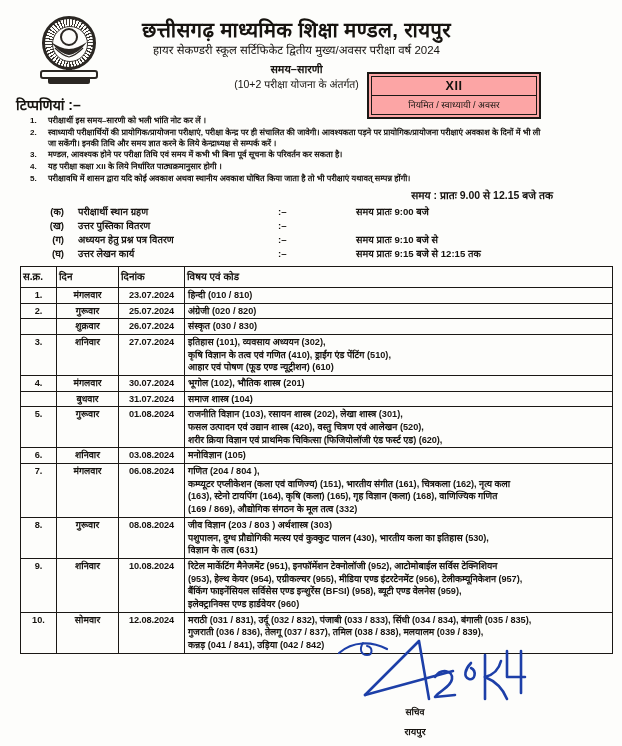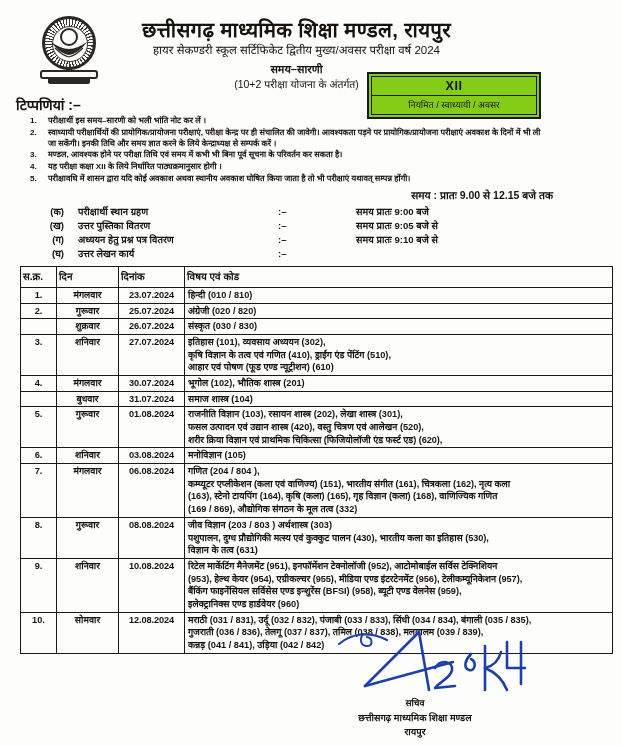--- a/index.html
+++ b/index.html
@@ -58,21 +58,21 @@
     margin:10px 0 2px 0;
   }
   .t-sub{
     font-size:11.5px;font-weight:400;line-height:1.2;margin:2px 0 3px 0;
   }
   .t-s2{font-size:11px;font-weight:700;margin:4px 0 0 0;}
   .t-s3{font-size:10.5px;font-weight:400;margin:1px 0 0 0;}
 
   .classbox{
     position:absolute;right:12px;top:72px;width:174px;
-    border:2.5px solid #1b1815;background:#84cc16;
+    border:2.5px solid #1b1815;background:#fca5a5;
     box-sizing:border-box;
   }
   .classbox .inner{border:1px solid #1b1815;margin:2px;}
   .cb-top{
     text-align:center;font-size:12.5px;font-weight:700;
     padding:2px 0 2px;border-bottom:1px solid #1b1815;letter-spacing:.5px;
   }
   .cb-bot{text-align:center;font-size:9px;font-weight:400;padding:2px 0 3px;}
 
   
@@ -122,21 +122,21 @@
   td.sub .ln.wide{letter-spacing:-.05px;}
 
   
   .sig-wrap{position:absolute;right:18px;bottom:8px;width:240px;text-align:center;}
   .sig-mark{
     position:relative;height:62px;
   }
   .sig-mark svg{position:absolute;right:8px;top:-12px;}
   .sig-line1{font-size:9px;font-weight:700;margin-top:-6px;}
   .sig-line2{font-size:9.5px;font-weight:700;margin-top:2px;}
-  .sig-line3{font-size:9.5px;font-weight:700;margin-top:1px;}
+  .sig-line3{font-size:9.5px;font-weight:700;margin-top:7px;}
   .sig-flourish{position:absolute;left:42px;bottom:6px;}
 </style>
 </head>
 <body>
 
 <div class="page">
 
   <div class="header">
 
     <div class="emblem">
@@ -197,32 +197,32 @@
     <div class="sched-row">
       <div class="s-mark">(क)</div>
       <div class="s-label">परीक्षार्थी स्थान ग्रहण</div>
       <div class="s-colon">:–</div>
       <div class="s-time">समय प्रातः 9:00 बजे</div>
     </div>
     <div class="sched-row">
       <div class="s-mark">(ख)</div>
       <div class="s-label">उत्तर पुस्तिका वितरण</div>
       <div class="s-colon">:–</div>
-      <div class="s-time">समय प्रातः 9:05 बजे से</div>
     </div>
     <div class="sched-row">
       <div class="s-mark">(ग)</div>
       <div class="s-label">अध्ययन हेतु प्रश्न पत्र वितरण</div>
       <div class="s-colon">:–</div>
       <div class="s-time">समय प्रातः 9:10 बजे से</div>
     </div>
     <div class="sched-row">
       <div class="s-mark">(घ)</div>
       <div class="s-label">उत्तर लेखन कार्य</div>
       <div class="s-colon">:–</div>
+      <div class="s-time">समय प्रातः 9:15 बजे से 12:15 तक</div>
     </div>
   </div>
 
   <table class="tt">
     <colgroup>
       <col class="c-sn">
         <col class="c-day">
         <col class="c-date">
         <col class="c-sub">
     </colgroup>
@@ -362,17 +362,16 @@
           <path d="M150 14 L150 40 L168 40"></path>
           <path d="M164 14 L164 56"></path>
         </g>
       </svg>
       <svg class="sig-flourish" width="60" height="22" viewBox="0 0 60 22">
         <path d="M2 16 C16 4 34 4 50 12" fill="none" stroke="#1d3fa8" stroke-width="2.2" stroke-linecap="round"></path>
         <path d="M26 6 C22 12 24 18 30 18 C36 18 36 10 30 9" fill="none" stroke="#1d3fa8" stroke-width="2" stroke-linecap="round"></path>
       </svg>
     </div>
     <div class="sig-line1">सचिव</div>
-    <div class="sig-line2">छत्तीसगढ़ माध्यमिक शिक्षा मण्डल</div>
     <div class="sig-line3">रायपुर</div>
   </div>
 
 </div>
 
 </body></html>

